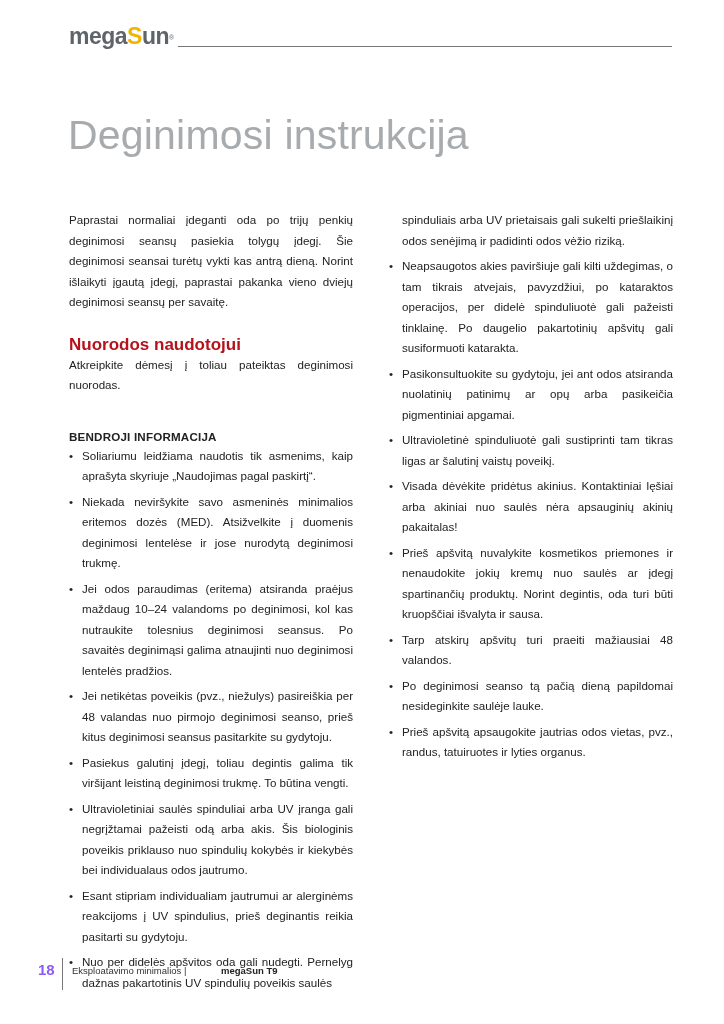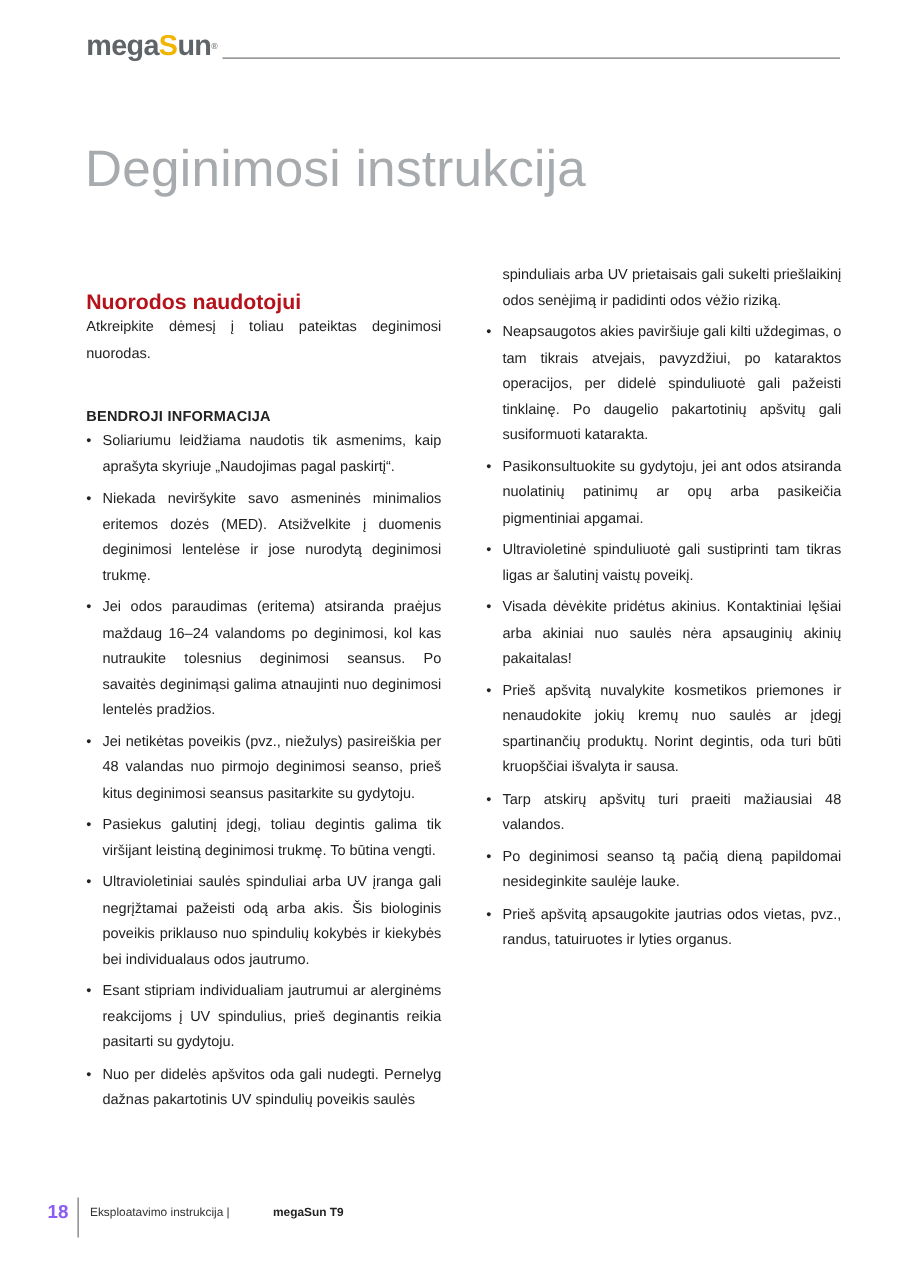--- a/index.html
+++ b/index.html
@@ -31,27 +31,28 @@
 <body>
 
 <div class="logo">
   <span>mega</span><span class="s">S</span><span>un</span><span class="reg">®</span>
 </div>
 <div class="header-rule"></div>
 
 <h1 class="title">Deginimosi instrukcija</h1>
 
 <div class="col col-left">
+  <p>Paprastai normaliai įdeganti oda po trijų penkių deginimosi seansų pasiekia tolygų įdegį. Šie deginimosi seansai turėtų vykti kas antrą dieną. Norint išlaikyti įgautą įdegį, paprastai pakanka vieno dviejų deginimosi seansų per savaitę.</p>
   <div class="h2">Nuorodos naudotojui</div>
   <p>Atkreipkite dėmesį į toliau pateiktas deginimosi nuorodas.</p>
   <div class="h3">BENDROJI INFORMACIJA</div>
   <ul>
     <li><span class="bullet">•</span><span>Soliariumu leidžiama naudotis tik asmenims, kaip aprašyta skyriuje „Naudojimas pagal paskirtį“.</span></li>
     <li><span class="bullet">•</span><span>Niekada neviršykite savo asmeninės minimalios eritemos dozės (MED). Atsižvelkite į duomenis deginimosi lentelėse ir jose nurodytą deginimosi trukmę.</span></li>
-    <li><span class="bullet">•</span><span>Jei odos paraudimas (eritema) atsiranda praėjus maždaug 16–24 valandoms po deginimosi, kol kas nutraukite tolesnius deginimosi seansus. Po savaitės deginimąsi galima atnaujinti nuo deginimosi lentelės pradžios.</span></li>
+    <li><span class="bullet">•</span><span>Jei odos paraudimas (eritema) atsiranda praėjus maždaug 10–24 valandoms po deginimosi, kol kas nutraukite tolesnius deginimosi seansus. Po savaitės deginimąsi galima atnaujinti nuo deginimosi lentelės pradžios.</span></li>
     <li><span class="bullet">•</span><span>Jei netikėtas poveikis (pvz., niežulys) pasireiškia per 48 valandas nuo pirmojo deginimosi seanso, prieš kitus deginimosi seansus pasitarkite su gydytoju.</span></li>
     <li><span class="bullet">•</span><span>Pasiekus galutinį įdegį, toliau degintis galima tik viršijant leistiną deginimosi trukmę. To būtina vengti.</span></li>
     <li><span class="bullet">•</span><span>Ultravioletiniai saulės spinduliai arba UV įranga gali negrįžtamai pažeisti odą arba akis. Šis biologinis poveikis priklauso nuo spindulių kokybės ir kiekybės bei individualaus odos jautrumo.</span></li>
     <li><span class="bullet">•</span><span>Esant stipriam individualiam jautrumui ar alerginėms reakcijoms į UV spindulius, prieš deginantis reikia pasitarti su gydytoju.</span></li>
     <li><span class="bullet">•</span><span>Nuo per didelės apšvitos oda gali nudegti. Pernelyg dažnas pakartotinis UV spindulių poveikis saulės</span></li>
   </ul>
 </div>
 
 <div class="col col-right">
   <p class="cont" style="margin-bottom:5px;">spinduliais arba UV prietaisais gali sukelti priešlaikinį odos senėjimą ir padidinti odos vėžio riziką.</p>
@@ -64,13 +65,13 @@
     <li><span class="bullet">•</span><span>Visada dėvėkite pridėtus akinius. Kontaktiniai lęšiai arba akiniai nuo saulės nėra apsauginių akinių pakaitalas!</span></li>
     <li><span class="bullet">•</span><span>Prieš apšvitą nuvalykite kosmetikos priemones ir nenaudokite jokių kremų nuo saulės ar įdegį spartinančių produktų. Norint degintis, oda turi būti kruopščiai išvalyta ir sausa.</span></li>
     <li><span class="bullet">•</span><span>Tarp atskirų apšvitų turi praeiti mažiausiai 48 valandos.</span></li>
     <li><span class="bullet">•</span><span>Po deginimosi seanso tą pačią dieną papildomai nesideginkite saulėje lauke.</span></li>
     <li><span class="bullet">•</span><span>Prieš apšvitą apsaugokite jautrias odos vietas, pvz., randus, tatuiruotes ir lyties organus.</span></li>
   </ul>
 </div>
 
 <div class="footer-num">18</div>
 <div class="footer-rule"></div>
-<div class="footer-text"><span>Eksploatavimo instrukcija | </span><b>megaSun T9</b></div>
+<div class="footer-text"><span>Eksploatavimo minimalios | </span><b>megaSun T9</b></div>
 
 </body></html>

